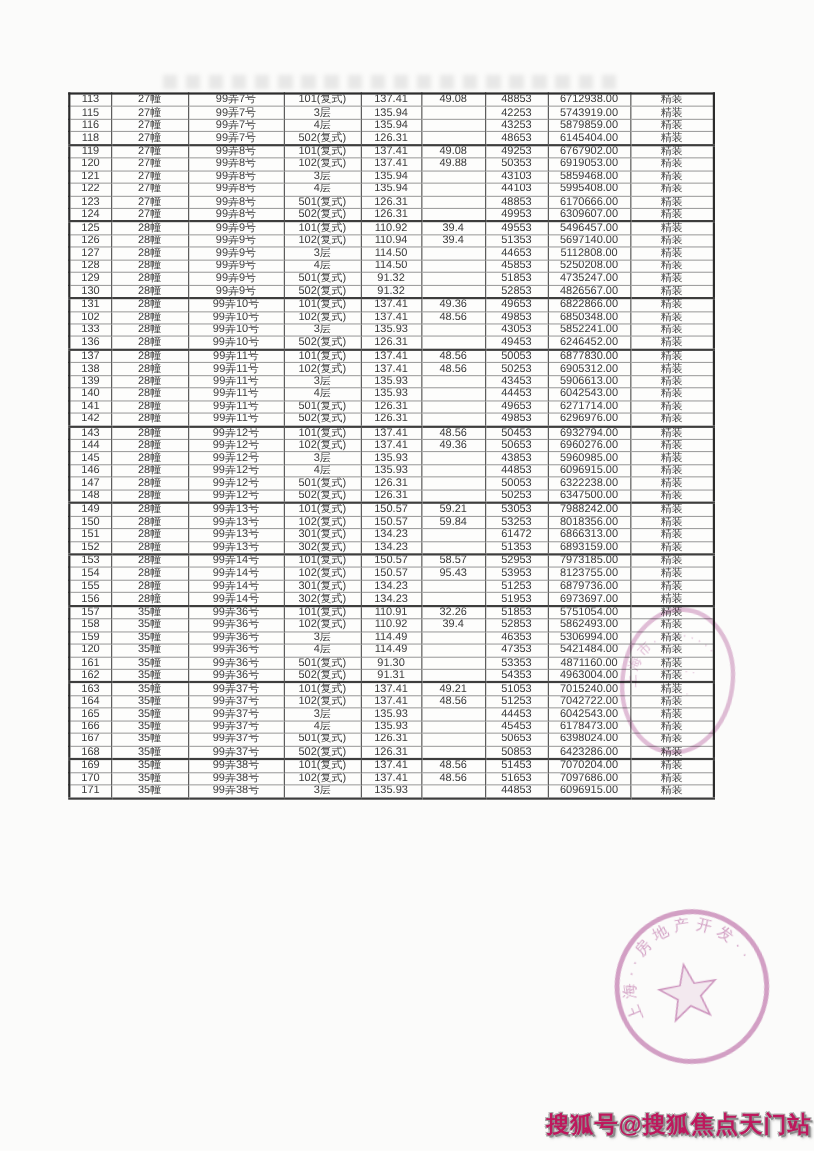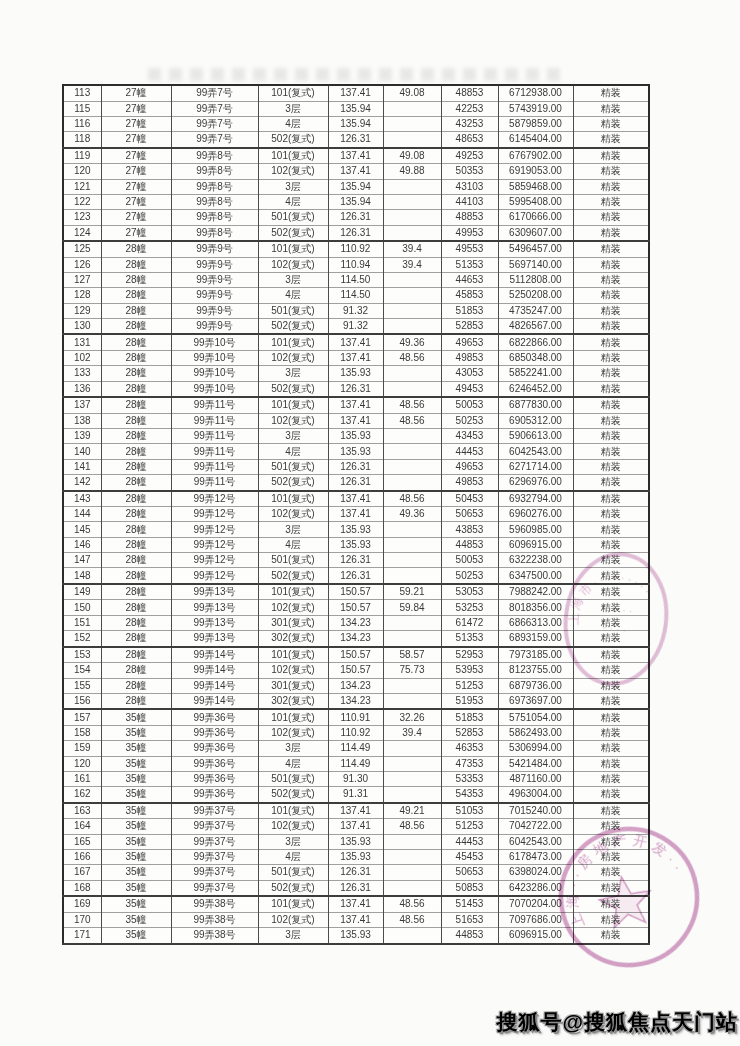--- a/index.html
+++ b/index.html
@@ -9,21 +9,21 @@
     font-family:"Liberation Sans","DejaVu Sans",sans-serif;
   }
   
   .bleed-strip{
     position:absolute;left:148px;top:68px;width:415px;height:13px;
     background:repeating-linear-gradient(90deg,#777 0 13px,transparent 13px 21px);
     opacity:.14;filter:blur(2px);
   }
   
   table.price-table{
-    position:absolute;left:62px;top:84px;width:586px;height:861px;
+    position:absolute;left:62px;top:84px;width:586px;height:643px;
     border-collapse:collapse;table-layout:fixed;
     border:2px solid #2c2c2c;
     background:#fdfdfc;
   }
   table.price-table td{
     border-left:1px solid #4c4c4c;
     border-top:1px solid #a0a0a0;
     padding:0;margin:0;
     font-size:10px;line-height:1;
     color:#3a3a3a;text-align:center;vertical-align:middle;
@@ -33,21 +33,21 @@
   table.price-table tr:first-child td{border-top:none;}
   table.price-table td:first-child{border-left:none;}
   table.price-table tr.group-end td{border-bottom:2px solid #3d3d3d;}
   
   .stamp{position:absolute;mix-blend-mode:multiply;filter:blur(.5px);pointer-events:none;}
   .stamp svg{overflow:visible;}
   
   .watermark{
     position:absolute;right:2px;top:1008px;
     font-size:21px;font-weight:bold;letter-spacing:1px;
-    color:#000000;
+    color:#be185d;
     text-shadow:2px 2px 0 #8b8b8b,-1px -1px 0 #b8b8b8,1px -1px 0 #a5a5a5,-1px 1px 0 #a5a5a5,3px 3px 2px rgba(120,120,120,.5);
     white-space:nowrap;
   }
 </style>
 </head>
 <body>
 
 <div class="bleed-strip"></div>
 
 <table class="price-table">
@@ -469,21 +469,21 @@
     <td>52953</td>
     <td>7973185.00</td>
     <td>精装</td>
   </tr>
       <tr>
     <td>154</td>
     <td>28幢</td>
     <td>99弄14号</td>
     <td>102(复式)</td>
     <td>150.57</td>
-    <td>75.73</td>
+    <td>95.43</td>
     <td>53953</td>
     <td>8123755.00</td>
     <td>精装</td>
   </tr>
       <tr>
     <td>155</td>
     <td>28幢</td>
     <td>99弄14号</td>
     <td>301(复式)</td>
     <td>134.23</td>

